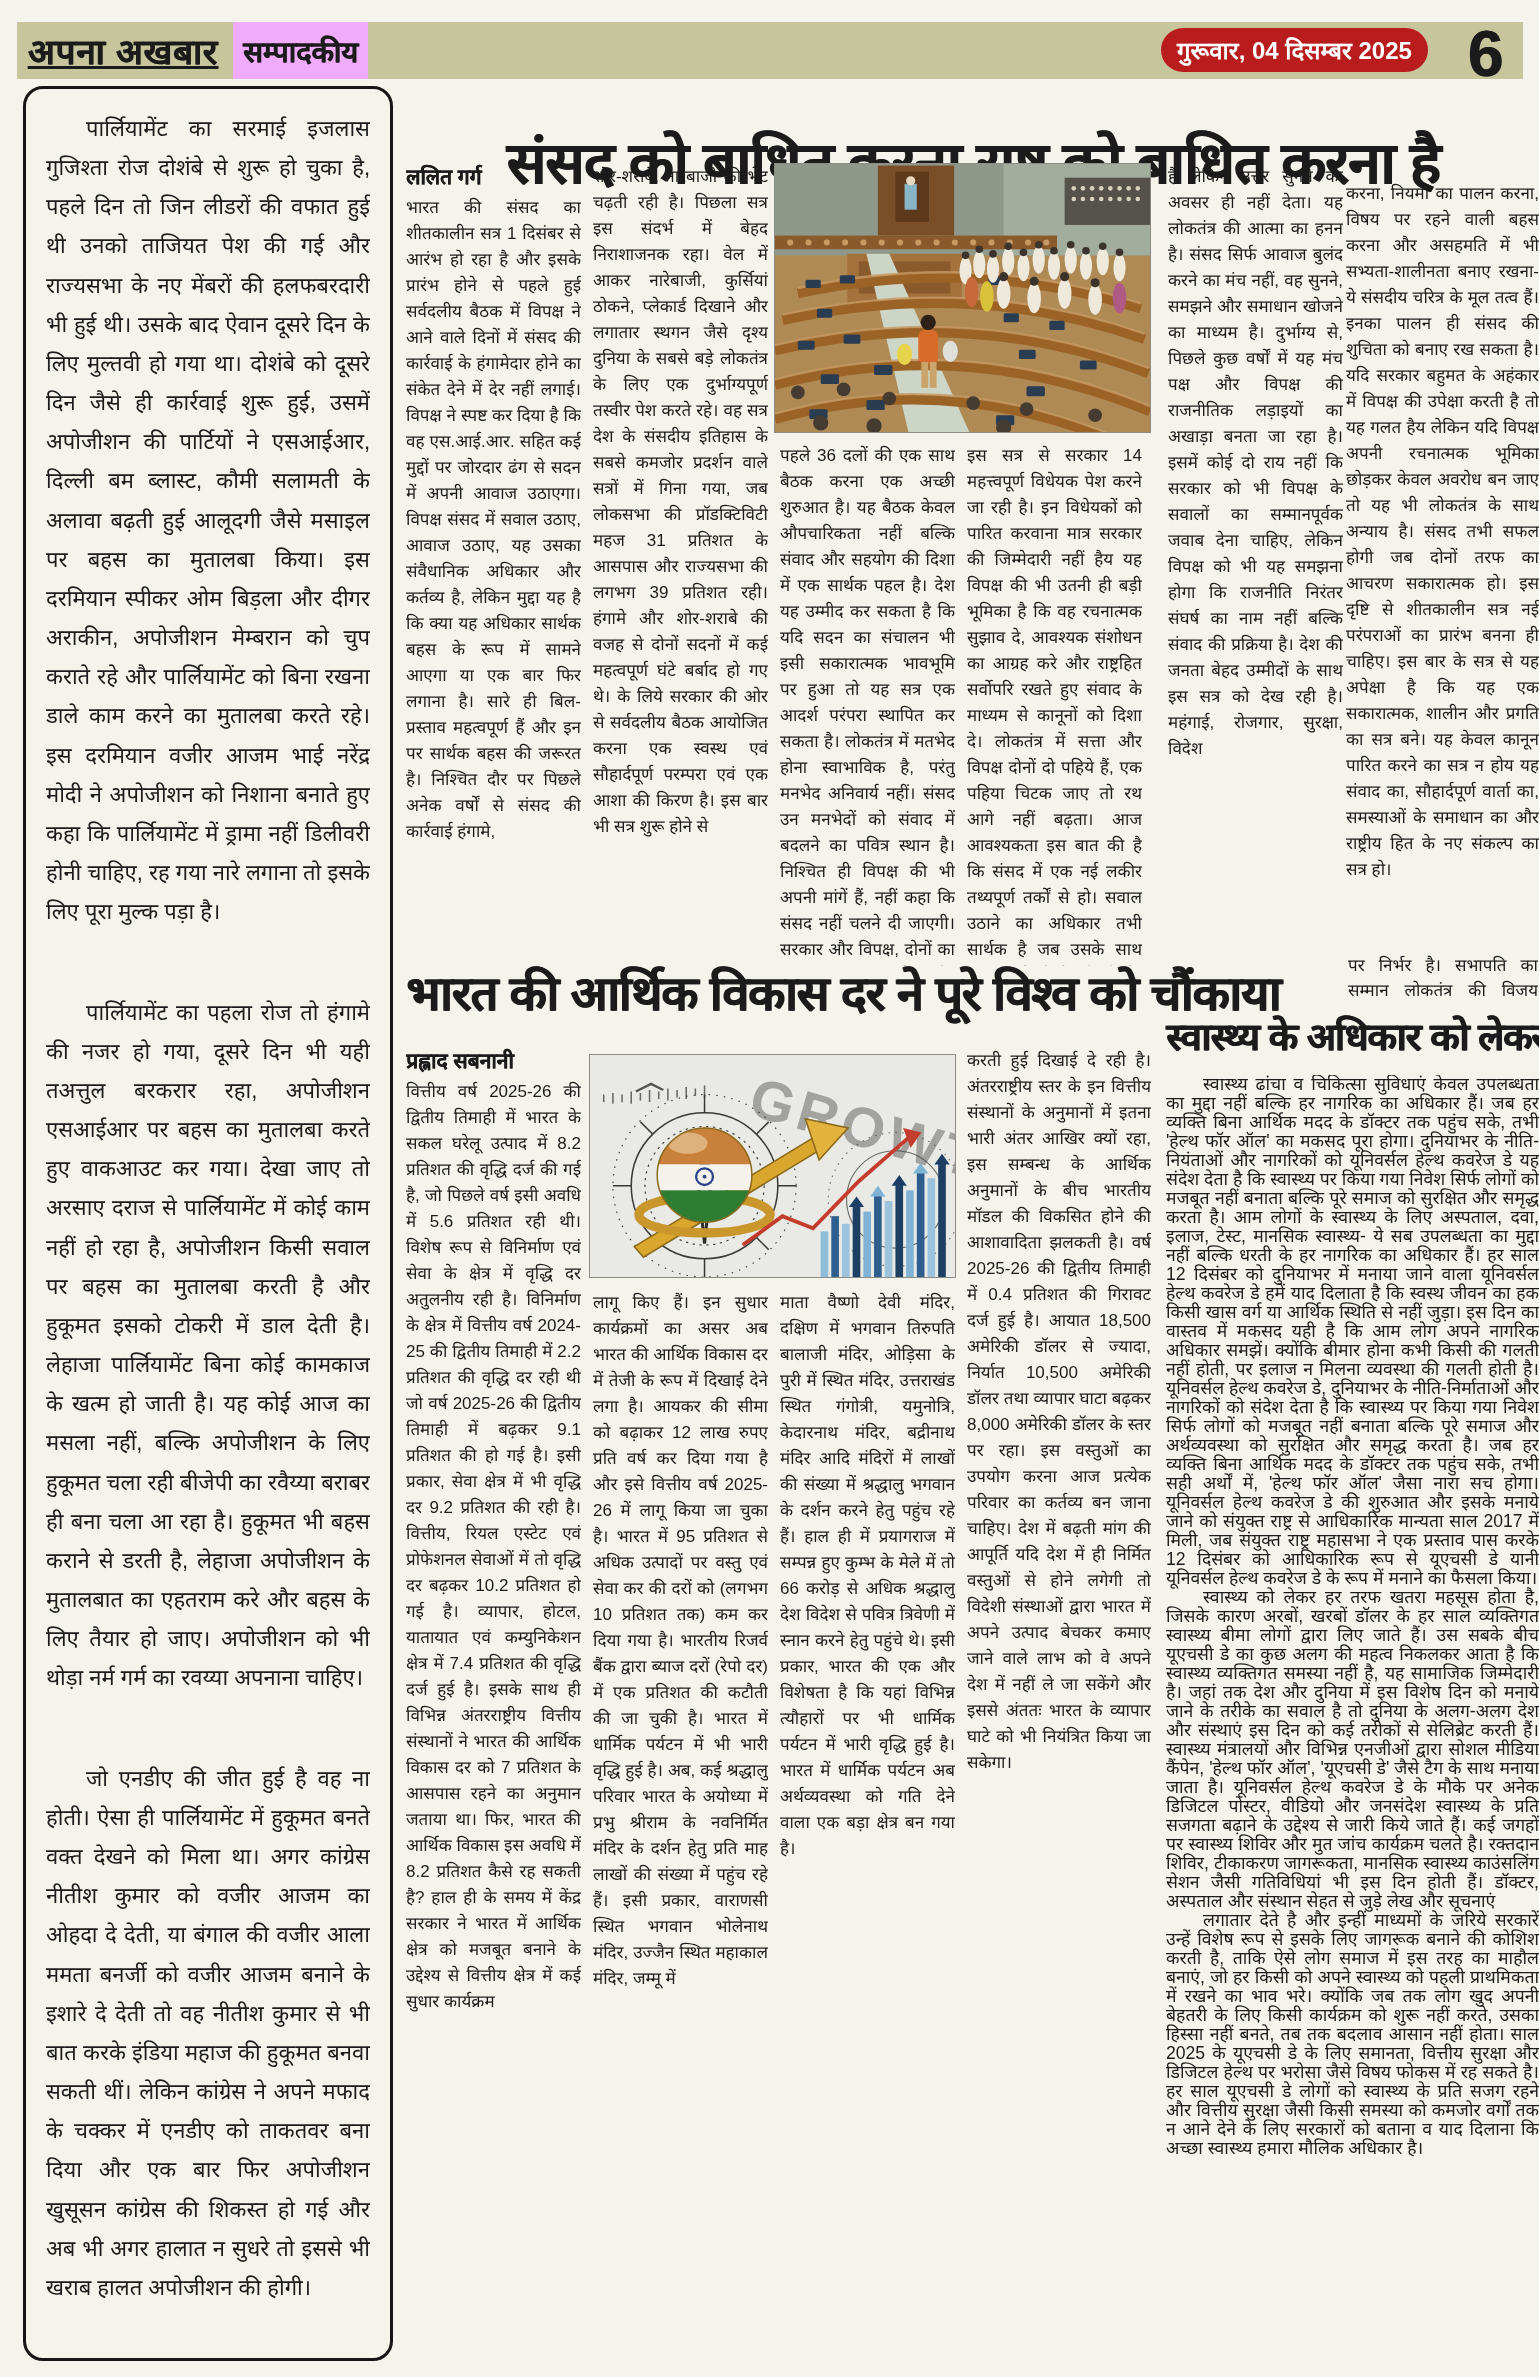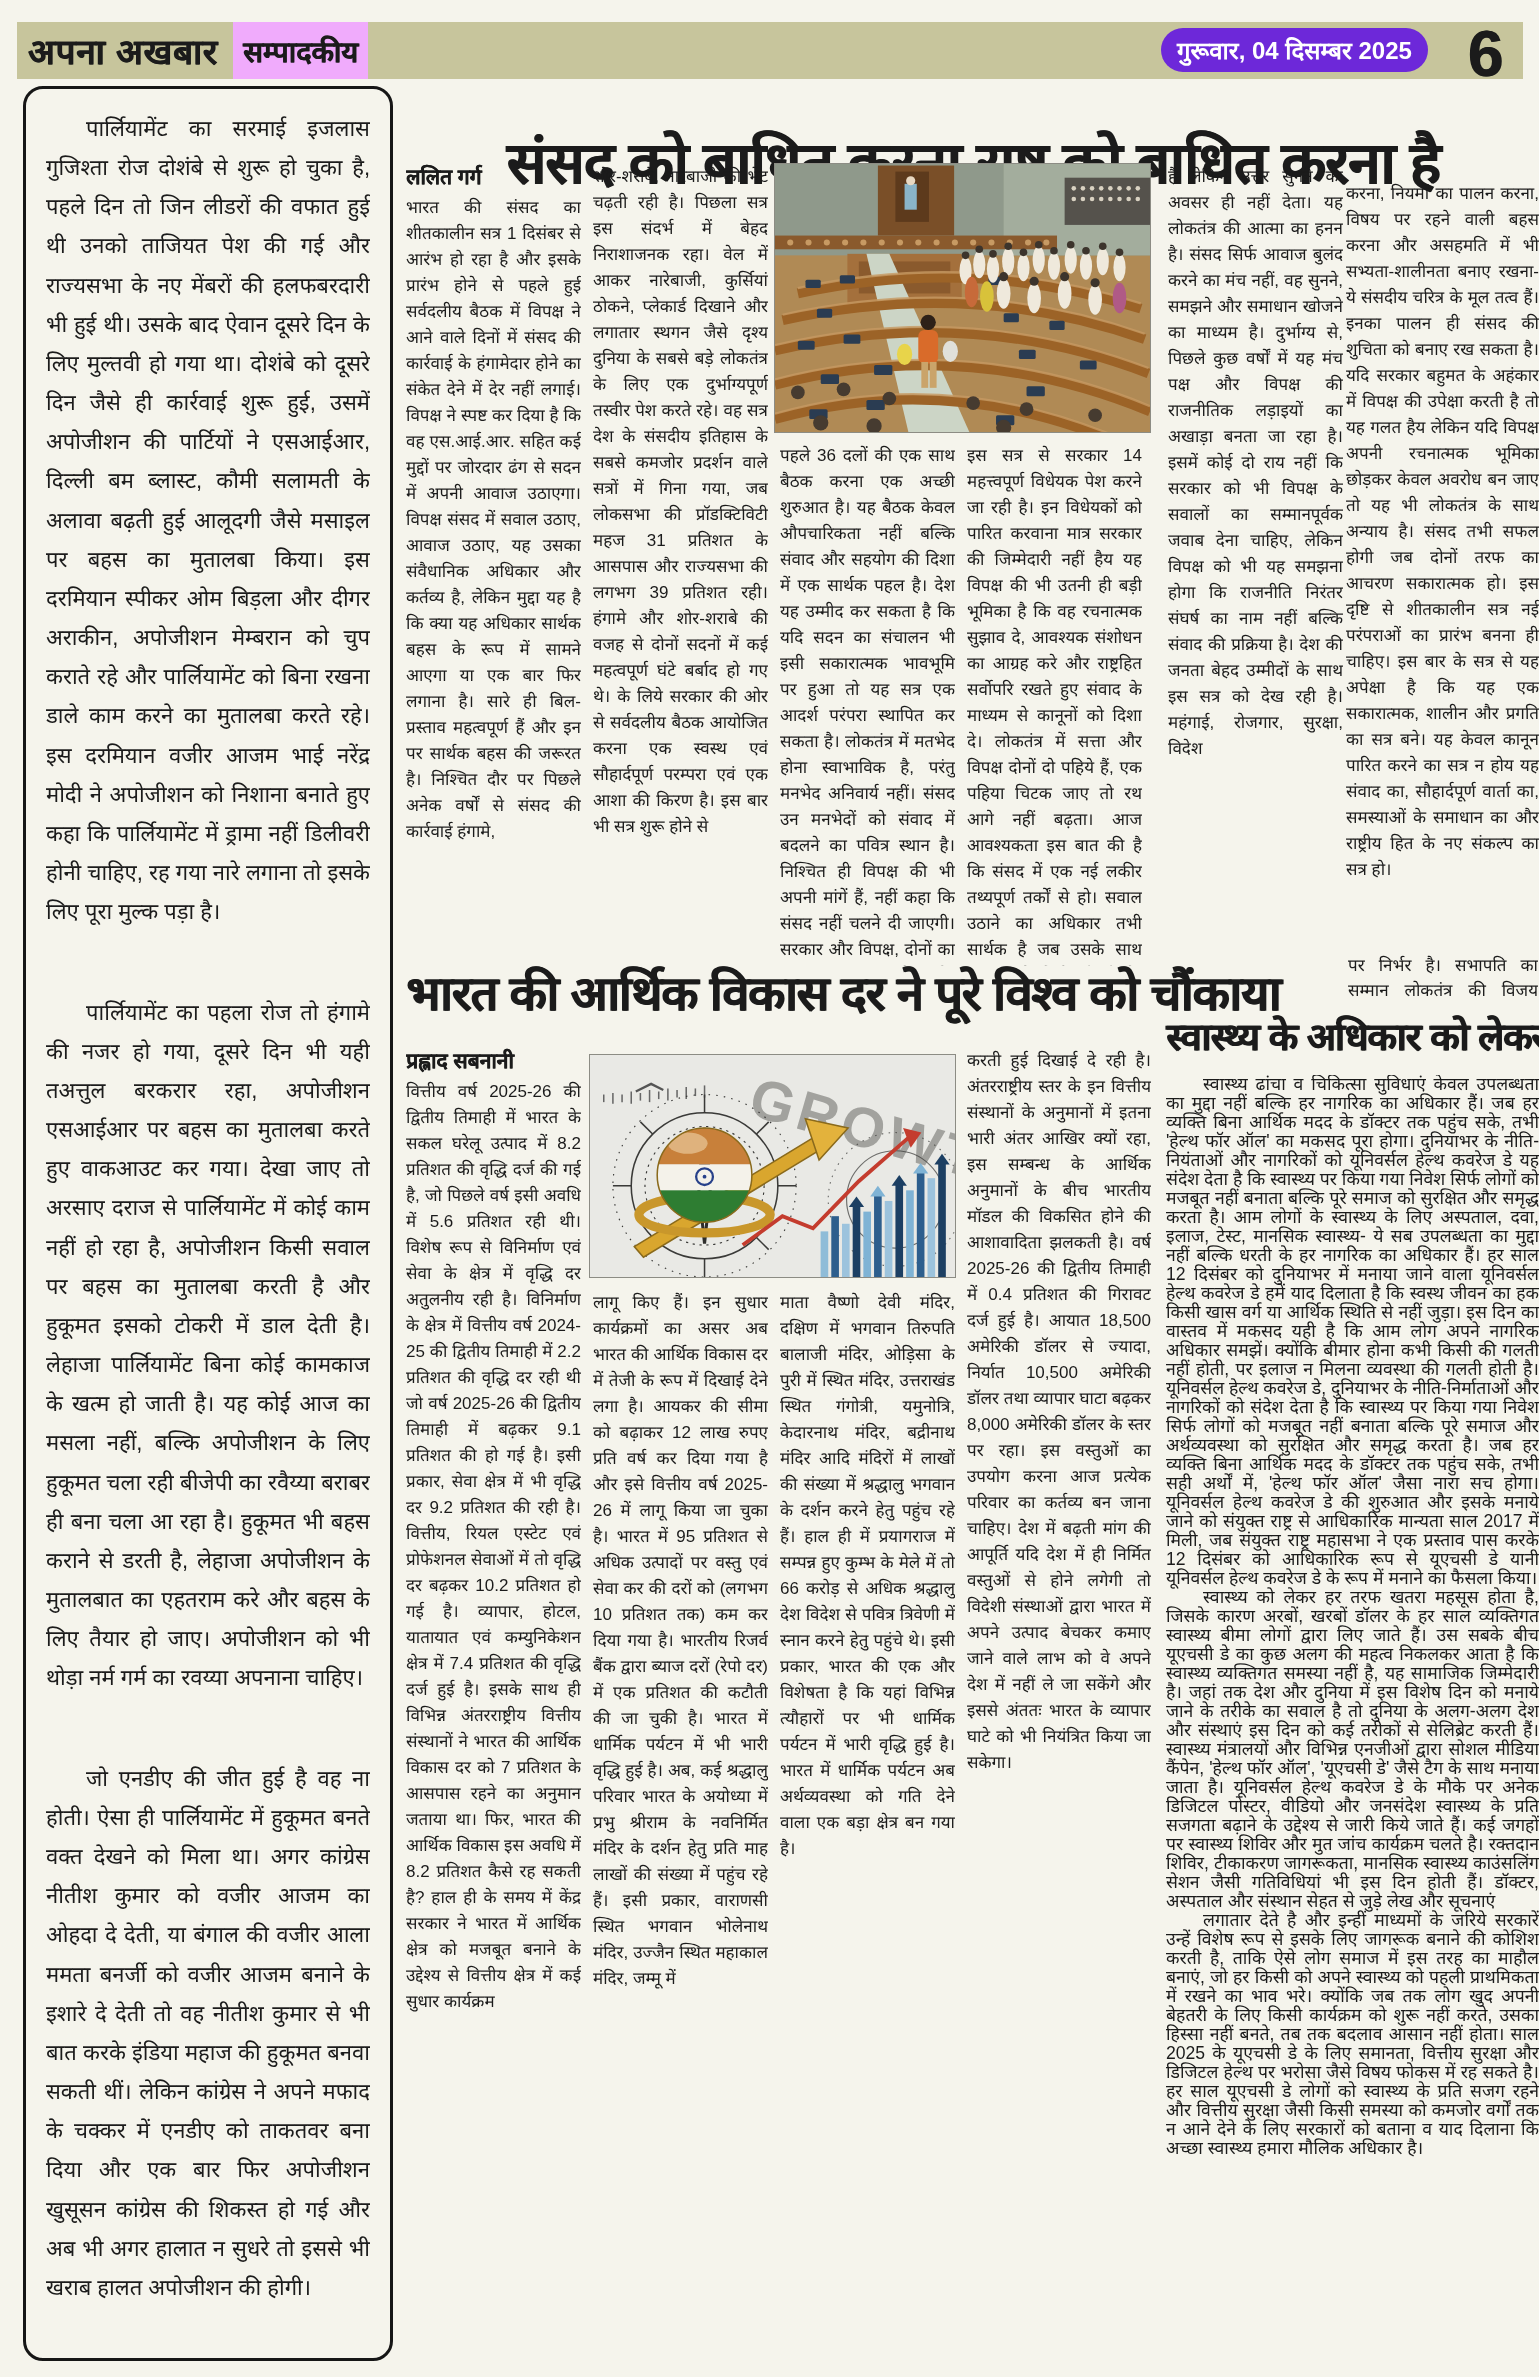--- a/index.html
+++ b/index.html
@@ -7,34 +7,34 @@
     width:1540px;height:2377px;position:relative;
     background:#f5f4ec;
     font-family:"Liberation Sans","DejaVu Sans",sans-serif;
     color:#1b1b1b;
     overflow:hidden;
   }
   .abs{position:absolute;}
   
   .topbar{
     left:17px;top:21.5px;width:1506px;height:57px;
-    background:#c7c59c;display:flex;align-items:center;
+    background:#c7c59c;display:flex;align-items:center;text-decoration:underline;
   }
   .masthead{
     margin-left:10.7px;font-size:35px;font-weight:900;letter-spacing:0.8px;
     text-shadow:0.8px 0 0 currentColor;white-space:nowrap;
   }
   .section-box{
     position:absolute;left:216px;top:0;height:57px;width:135px;
     background:#f0abfc;display:flex;align-items:center;justify-content:center;
     font-size:29px;font-weight:900;text-shadow:0.6px 0 0 currentColor;
   }
   .date-pill{
     position:absolute;right:95px;top:6.1px;height:44px;width:267px;
-    background:#6d28d9;border-radius:23px;color:#fff;
+    background:#b91c1c;border-radius:23px;color:#fff;
     display:flex;align-items:center;justify-content:center;
     font-size:24px;font-weight:700;
   }
   .page-num{
     position:absolute;right:20px;top:-4.6px;
     font-size:64px;font-weight:900;text-shadow:1.2px 0 0 currentColor;
   }
   
   .edit-box{
     left:23px;top:86px;width:370px;height:2275px;

